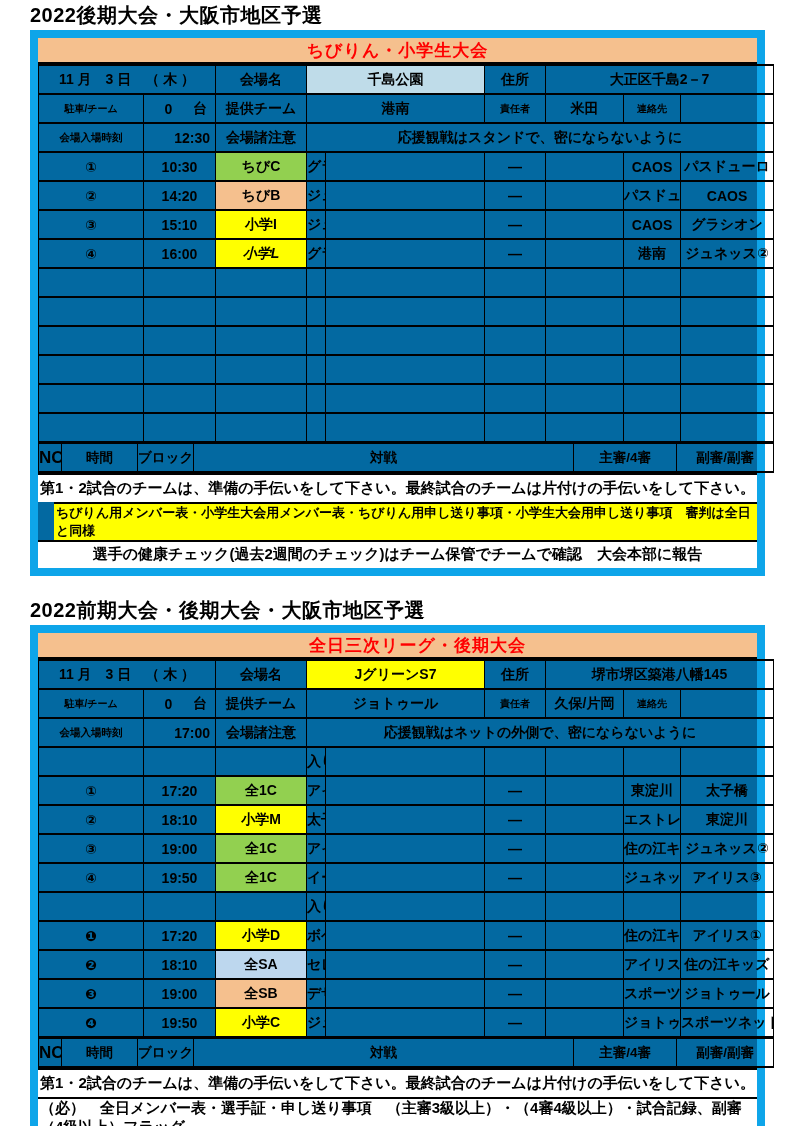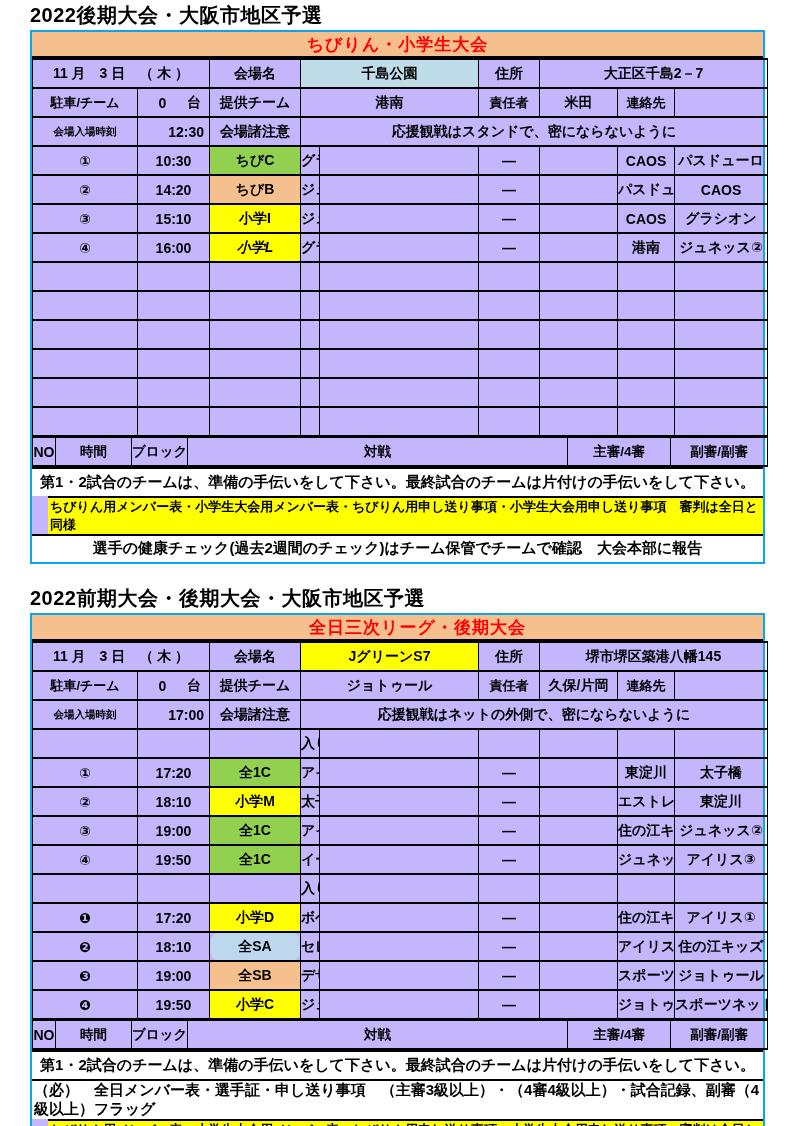--- a/index.html
+++ b/index.html
@@ -8,42 +8,42 @@
     font-family:"Liberation Sans","DejaVu Sans",sans-serif;
     font-weight:bold;color:#000;overflow:hidden;
   }
   .page{padding:3px 29px 0 30px;}
   .section{margin:0;}
   .section + .section{margin-top:22px;}
   h1.title{
     margin:0 0 2px 0;text-align:left;font-size:20px;line-height:25px;
     letter-spacing:0.5px;
   }
-  .sheet{border:2px solid #0ea5e9;background:#c4b5fd;}
+  .sheet{border:8px solid #0ea5e9;background:#0369a1;}
   .subtitle{
     height:24px;display:flex;align-items:center;justify-content:center;
     font-size:17px;letter-spacing:1px;border-bottom:2px solid #000;
   }
   table{border-collapse:collapse;table-layout:fixed;width:100%;}
   td{
     border:1px solid #000;text-align:center;vertical-align:middle;
     white-space:nowrap;overflow:hidden;padding:0;font-weight:bold;
   }
   
   .info td{height:27px;font-size:14px;border-top-width:2px;border-bottom-width:2px;}
-  .info .sm{font-size:13px;}
+  .info .sm{font-size:10px;}
   .info .xs{font-size:10.5px;}
   .info .ralign{text-align:right;padding-right:5px;}
   .pk{display:flex;align-items:center;}
   .pk .v{flex:1;text-align:center;}
   .pk .u{padding-right:8px;}
   
   .grid td{height:27px;font-size:13px;}
   .grid thead td{border-bottom:2px solid #000;font-size:13.5px;}
-  .grid thead td.no{font-size:14px;}
+  .grid thead td.no{font-size:17px;}
   
   .note{
     min-height:26.5px;display:flex;align-items:center;justify-content:center;
     border-top:2px solid #000;font-size:15px;padding:0 2px;
   }
   .note.hl{font-size:13px;margin-left:16px;}
 </style>
 </head>
 <body>
 
@@ -380,21 +380,21 @@
               <td class="c-nar"></td>
               <td class="c-vs">—</td>
               <td class="c-nar"></td>
               <td class="c-team">住の江キッズ</td>
               <td class="c-ref">アイリス①</td>
               <td class="c-asst">セレッソ大阪</td>
             </tr>
             <tr>
               <td class="c-no">❷</td>
               <td class="c-time">18:10</td>
-              <td class="c-block" style="background: rgb(189, 215, 238); border-radius: 11px;">全SA</td>
+              <td class="c-block" style="background: rgb(189, 215, 238);">全SA</td>
               <td class="c-team">セレッソ大阪</td>
               <td class="c-nar"></td>
               <td class="c-vs">—</td>
               <td class="c-nar"></td>
               <td class="c-team">アイリス①</td>
               <td class="c-ref">住の江キッズ</td>
               <td class="c-asst">ボヘミア</td>
             </tr>
             <tr>
               <td class="c-no">❸</td>

